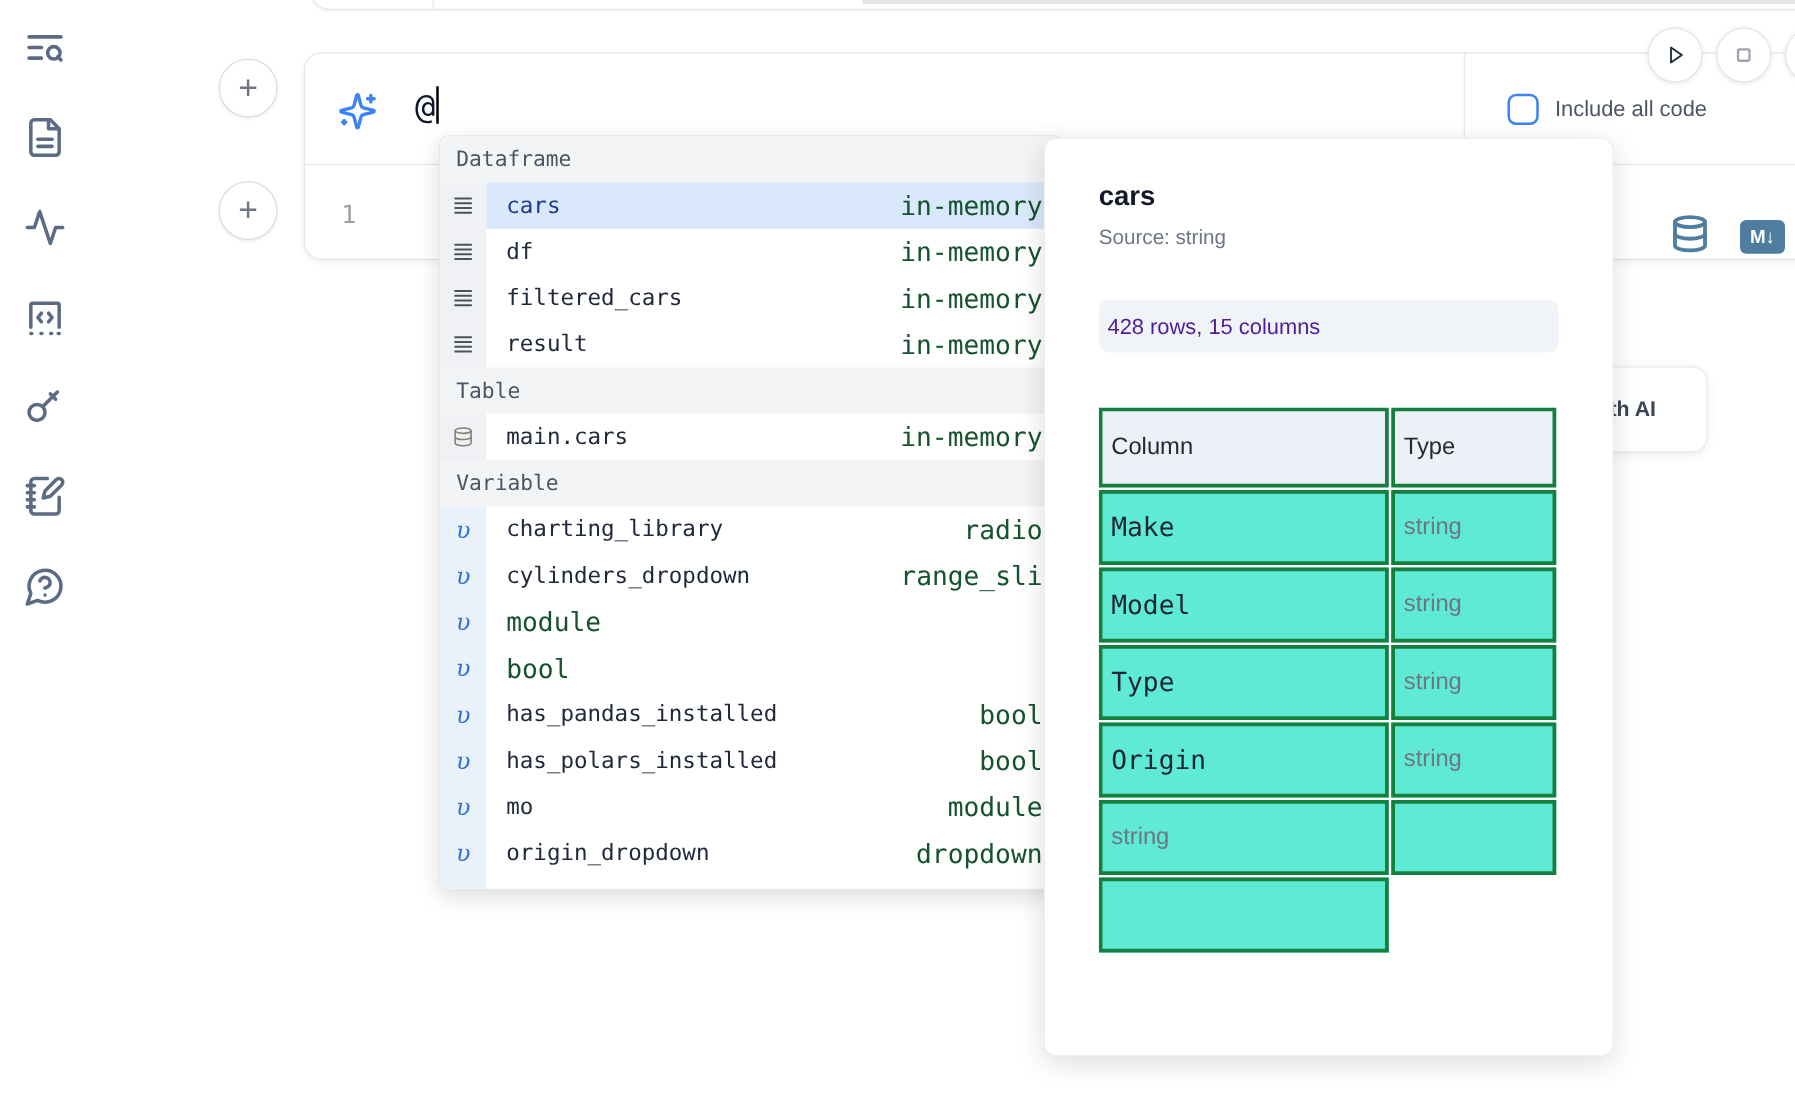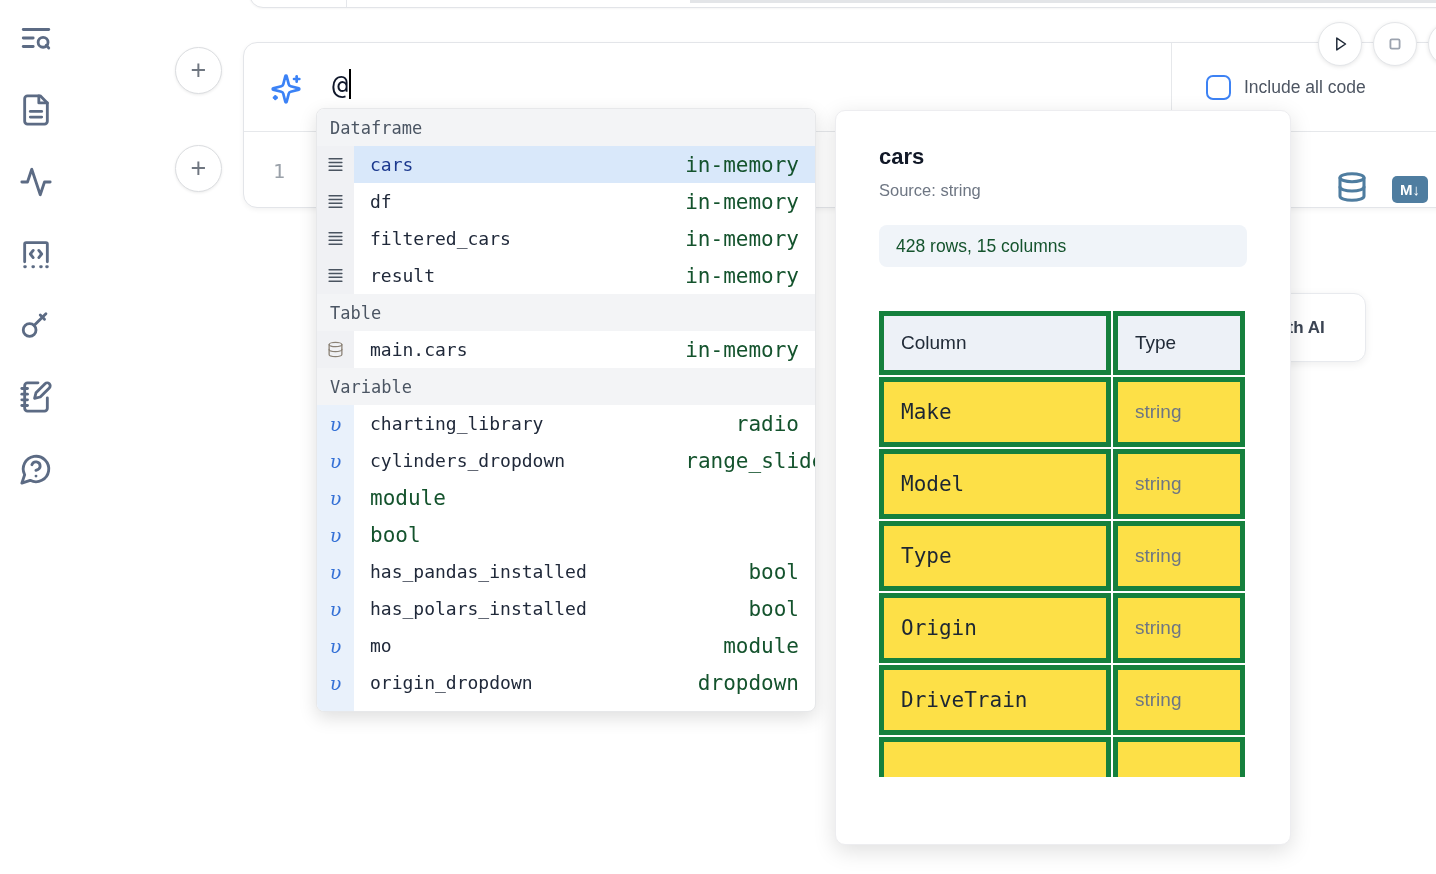--- a/index.html
+++ b/index.html
@@ -55,21 +55,21 @@
   .circle-btn svg { width:22px; height:22px; fill:none; stroke-linejoin:round; }
 
   
   .gen-ai-btn { position:absolute; left:1150px; top:293px; width:216px; height:69px;
     background:#fff; border:1px solid #e8eaee; border-radius:12px;
     box-shadow:0 2px 8px rgba(0,0,0,.07); z-index:10;
     display:flex; align-items:center; justify-content:center;
     font-size:17px; font-weight:700; color:#3b4453; cursor:pointer; }
 
   
-  .dropdown { position:absolute; left:316px; top:108px; width:500px; height:604px; z-index:20;
+  .dropdown { position:absolute; left:351px; top:108px; width:500px; height:604px; z-index:20;
     background:#fff; border:1px solid #e7e8ea; border-radius:8px;
     box-shadow:0 6px 18px rgba(0,0,0,.13); overflow:hidden;
     font-family:"DejaVu Sans Mono", monospace; }
   .ac-head { height:37px; background:#f3f4f6; color:#4b5563; font-size:17px;
     display:flex; align-items:center; padding-left:13px; }
   .ac-row { height:37px; display:flex; cursor:pointer; }
   .ac-gut { width:37px; background:#f0f1f4; display:flex; align-items:center; justify-content:center; flex:none; }
   .ac-gut svg { width:17px; height:17px; stroke:#4a5460; fill:none; stroke-width:2.2; stroke-linecap:round; }
   .ac-gut.table svg { stroke:#8a8175; stroke-width:1.8; }
   .ac-gut.var { background:#e9f1fb; }
@@ -80,27 +80,27 @@
   .ac-row.selected .ac-main { background:#d9e8fa; }
   .ac-row.selected .ac-name { color:#1c398e; }
   .ac-row.of .ac-type { margin-right:-38px; }
 
   
   .preview { position:absolute; left:835px; top:110px; width:456px; height:735px; z-index:30;
     background:#fff; border:1px solid #ededf0; border-radius:10px;
     box-shadow:0 6px 22px rgba(0,0,0,.13); overflow:hidden; padding-left:43px; }
   .pv-title { margin-top:33px; font-size:22px; font-weight:700; color:#111827; }
   .pv-source { margin-top:11px; font-size:16.5px; color:#6e7683; }
-  .pv-badge { margin-top:25px; width:368px; height:42px; background:#f0f4f9; border-radius:8px;
-    display:flex; align-items:center; padding-left:17px; font-size:17.5px; color:#14532d; }
+  .pv-badge { margin-top:40px; width:368px; height:42px; background:#f0f4f9; border-radius:8px;
+    display:flex; align-items:center; padding-left:7px; font-size:17.5px; color:#4c1d95; }
   .pv-table { margin-top:44px; width:368px; height:466px; overflow:hidden;
     display:grid; grid-template-columns:232px 132px; gap:2px; align-content:start; }
-  .pt-cell { border:5px solid #15803d; display:flex; align-items:center; padding-left:17px; }
+  .pt-cell { border:3px solid #15803d; display:flex; align-items:center; padding-left:7px; }
   .pt-cell.head { height:64px; background:#edf1f7; font-size:19px; color:#212b38; }
-  .pt-cell.body { height:70px; background:#fde047; }
+  .pt-cell.body { height:60px; background:#5eead4; }
   .pt-cell.body.name { font-family:"DejaVu Sans Mono", monospace; font-size:21px; color:#1c2633; }
   .pt-cell.body.type { font-size:19px; color:#6e7683; }
 </style>
 </head>
 <body>
 
 <div class="top-strip">
   <div class="strip-divider"></div>
 </div>
 <div class="top-band"></div>
@@ -387,19 +387,18 @@
 
     <div class="pt-cell body name">Model</div>
     <div class="pt-cell body type">string</div>
 
     <div class="pt-cell body name">Type</div>
     <div class="pt-cell body type">string</div>
 
     <div class="pt-cell body name">Origin</div>
     <div class="pt-cell body type">string</div>
 
-    <div class="pt-cell body name">DriveTrain</div>
     <div class="pt-cell body type">string</div>
 
     <div class="pt-cell body name"></div>
     <div class="pt-cell body type"></div>
   </div>
 </div>
 
 </body></html>

